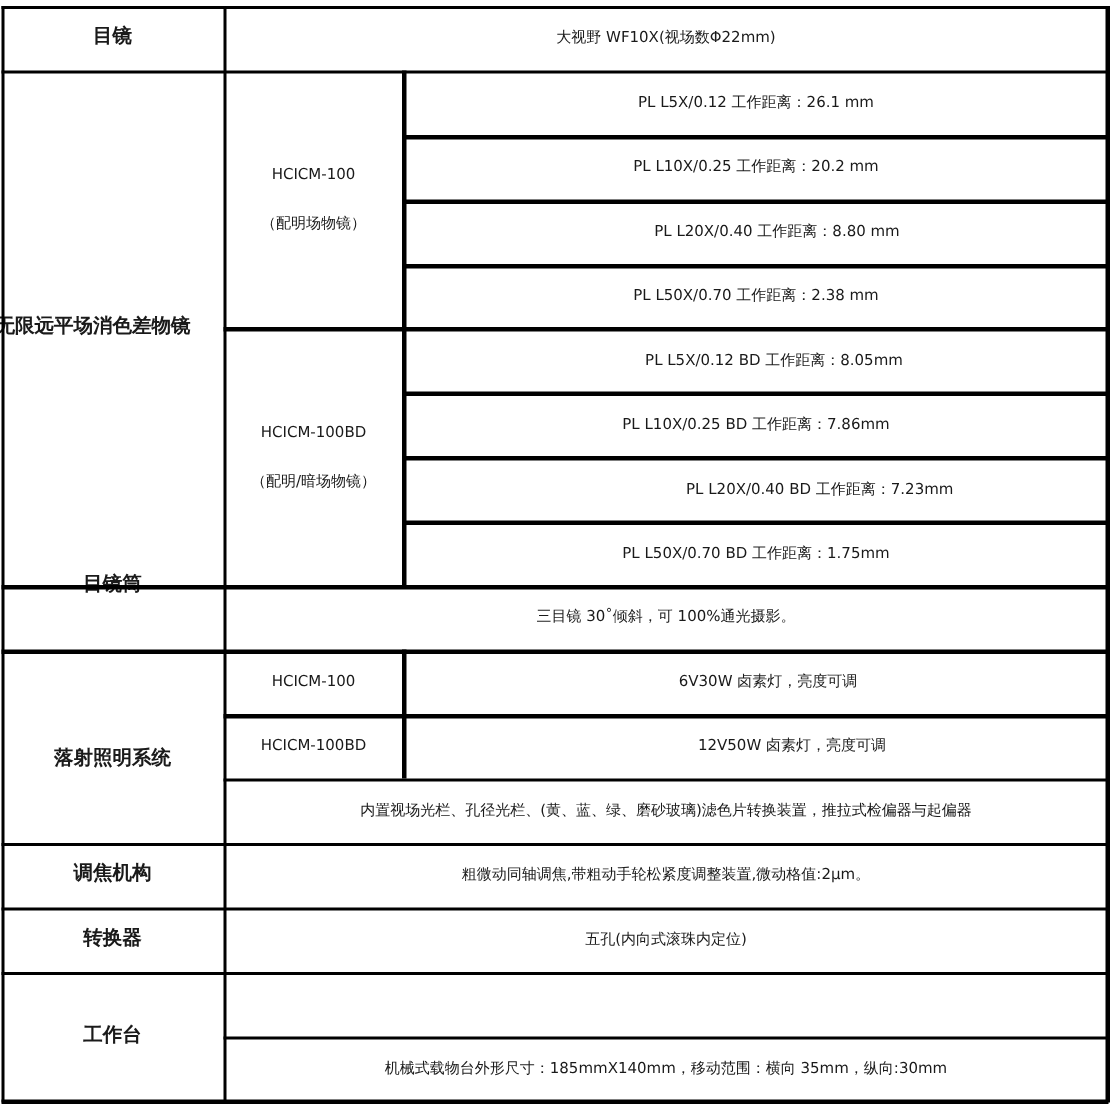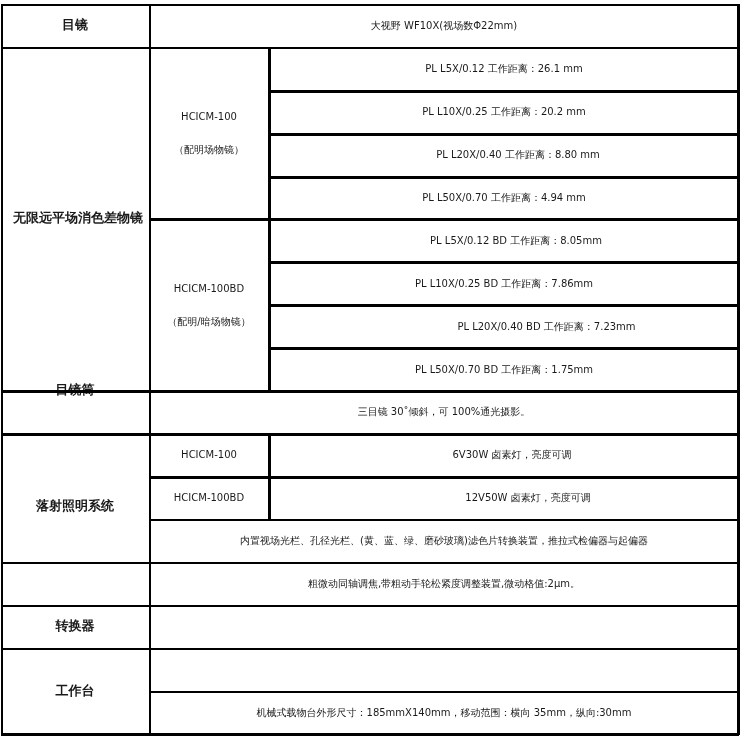--- a/index.html
+++ b/index.html
@@ -16,53 +16,55 @@
     .stack { flex-direction: column; gap: 20px; }
   </style>
 </head>
 <body>
 
 <div class="grid">
 
   <div class="cell label" style="left:0;top:0;width:148px;height:43px;">目镜</div>
   <div class="cell" style="left:148px;top:0;width:590px;height:43px;">大视野  WF10X(视场数Φ22mm)</div>
 
-  <div class="cell label" style="left:16px;top:43px;width:122px;height:343px;">无限远平场消色差物镜</div>
+  <div class="cell label" style="left:0;top:43px;width:122px;height:343px;">无限远平场消色差物镜</div>
 
   <div class="cell stack" style="left:148px;top:43px;width:120px;height:172px;">
     <span>HCICM-100</span>
     <span>（配明场物镜）</span>
   </div>
   <div class="cell stack" style="left:148px;top:215px;width:120px;height:171px;">
     <span>HCICM-100BD</span>
     <span>（配明/暗场物镜）</span>
   </div>
 
   <div class="cell" style="left:268px;top:43px;width:470px;height:43px;">PL L5X/0.12   工作距离：26.1 mm</div>
   <div class="cell" style="left:268px;top:86px;width:470px;height:43px;">PL L10X/0.25   工作距离：20.2 mm</div>
   <div class="cell" style="left:268px;top:129px;width:470px;height:43px;padding-left:28px;">PL L20X/0.40   工作距离：8.80 mm</div>
-  <div class="cell" style="left:268px;top:172px;width:470px;height:43px;">PL L50X/0.70   工作距离：4.94 mm</div>
+  <div class="cell" style="left:268px;top:172px;width:470px;height:43px;">PL L50X/0.70   工作距离：2.38 mm</div>
   <div class="cell" style="left:268px;top:215px;width:470px;height:43px;padding-left:24px;">PL L5X/0.12 BD   工作距离：8.05mm</div>
   <div class="cell" style="left:268px;top:258px;width:470px;height:43px;">PL L10X/0.25 BD   工作距离：7.86mm</div>
   <div class="cell" style="left:268px;top:301px;width:555px;height:43px;">PL L20X/0.40 BD  工作距离：7.23mm</div>
   <div class="cell" style="left:268px;top:344px;width:470px;height:42px;">PL L50X/0.70 BD   工作距离：1.75mm</div>
 
   <div class="cell label" style="left:0;top:365px;width:148px;height:43px;">目镜筒</div>
   <div class="cell" style="left:148px;top:386px;width:590px;height:43px;">三目镜 30˚倾斜，可 100%通光摄影。</div>
 
   <div class="cell label" style="left:0;top:429px;width:148px;height:146px;">落射照明系统</div>
   <div class="cell" style="left:148px;top:429px;width:120px;height:43px;">HCICM-100</div>
   <div class="cell" style="left:268px;top:429px;width:470px;height:43px;padding-left:16px;">6V30W 卤素灯，亮度可调</div>
   <div class="cell" style="left:148px;top:472px;width:120px;height:43px;">HCICM-100BD</div>
   <div class="cell" style="left:268px;top:472px;width:518px;height:43px;">12V50W 卤素灯，亮度可调</div>
   <div class="cell" style="left:148px;top:515px;width:590px;height:43px;">内置视场光栏、孔径光栏、(黄、蓝、绿、磨砂玻璃)滤色片转换装置，推拉式检偏器与起偏器</div>
 
+  <div class="cell label" style="left:0;top:558px;width:148px;height:43px;">调焦机构</div>
   <div class="cell" style="left:148px;top:558px;width:590px;height:43px;">粗微动同轴调焦,带粗动手轮松紧度调整装置,微动格值:2μm。</div>
 
   <div class="cell label" style="left:0;top:601px;width:148px;height:43px;">转换器</div>
+  <div class="cell" style="left:148px;top:601px;width:590px;height:43px;">五孔(内向式滚珠内定位)</div>
 
   <div class="cell label" style="left:0;top:644px;width:148px;height:86px;">工作台</div>
   <div class="cell" style="left:148px;top:687px;width:590px;height:43px;">机械式载物台外形尺寸：185mmX140mm，移动范围：横向 35mm，纵向:30mm</div>
 
   <div class="hline" style="left:0;top:0;width:738px;"></div>
   <div class="hline" style="left:0;top:43px;width:738px;"></div>
   <div class="hline hthick" style="left:268px;top:86px;width:470px;"></div>
   <div class="hline hthick" style="left:268px;top:129px;width:470px;"></div>
   <div class="hline hthick" style="left:268px;top:172px;width:470px;"></div>
   <div class="hline hthick" style="left:148px;top:214px;width:590px;"></div>

